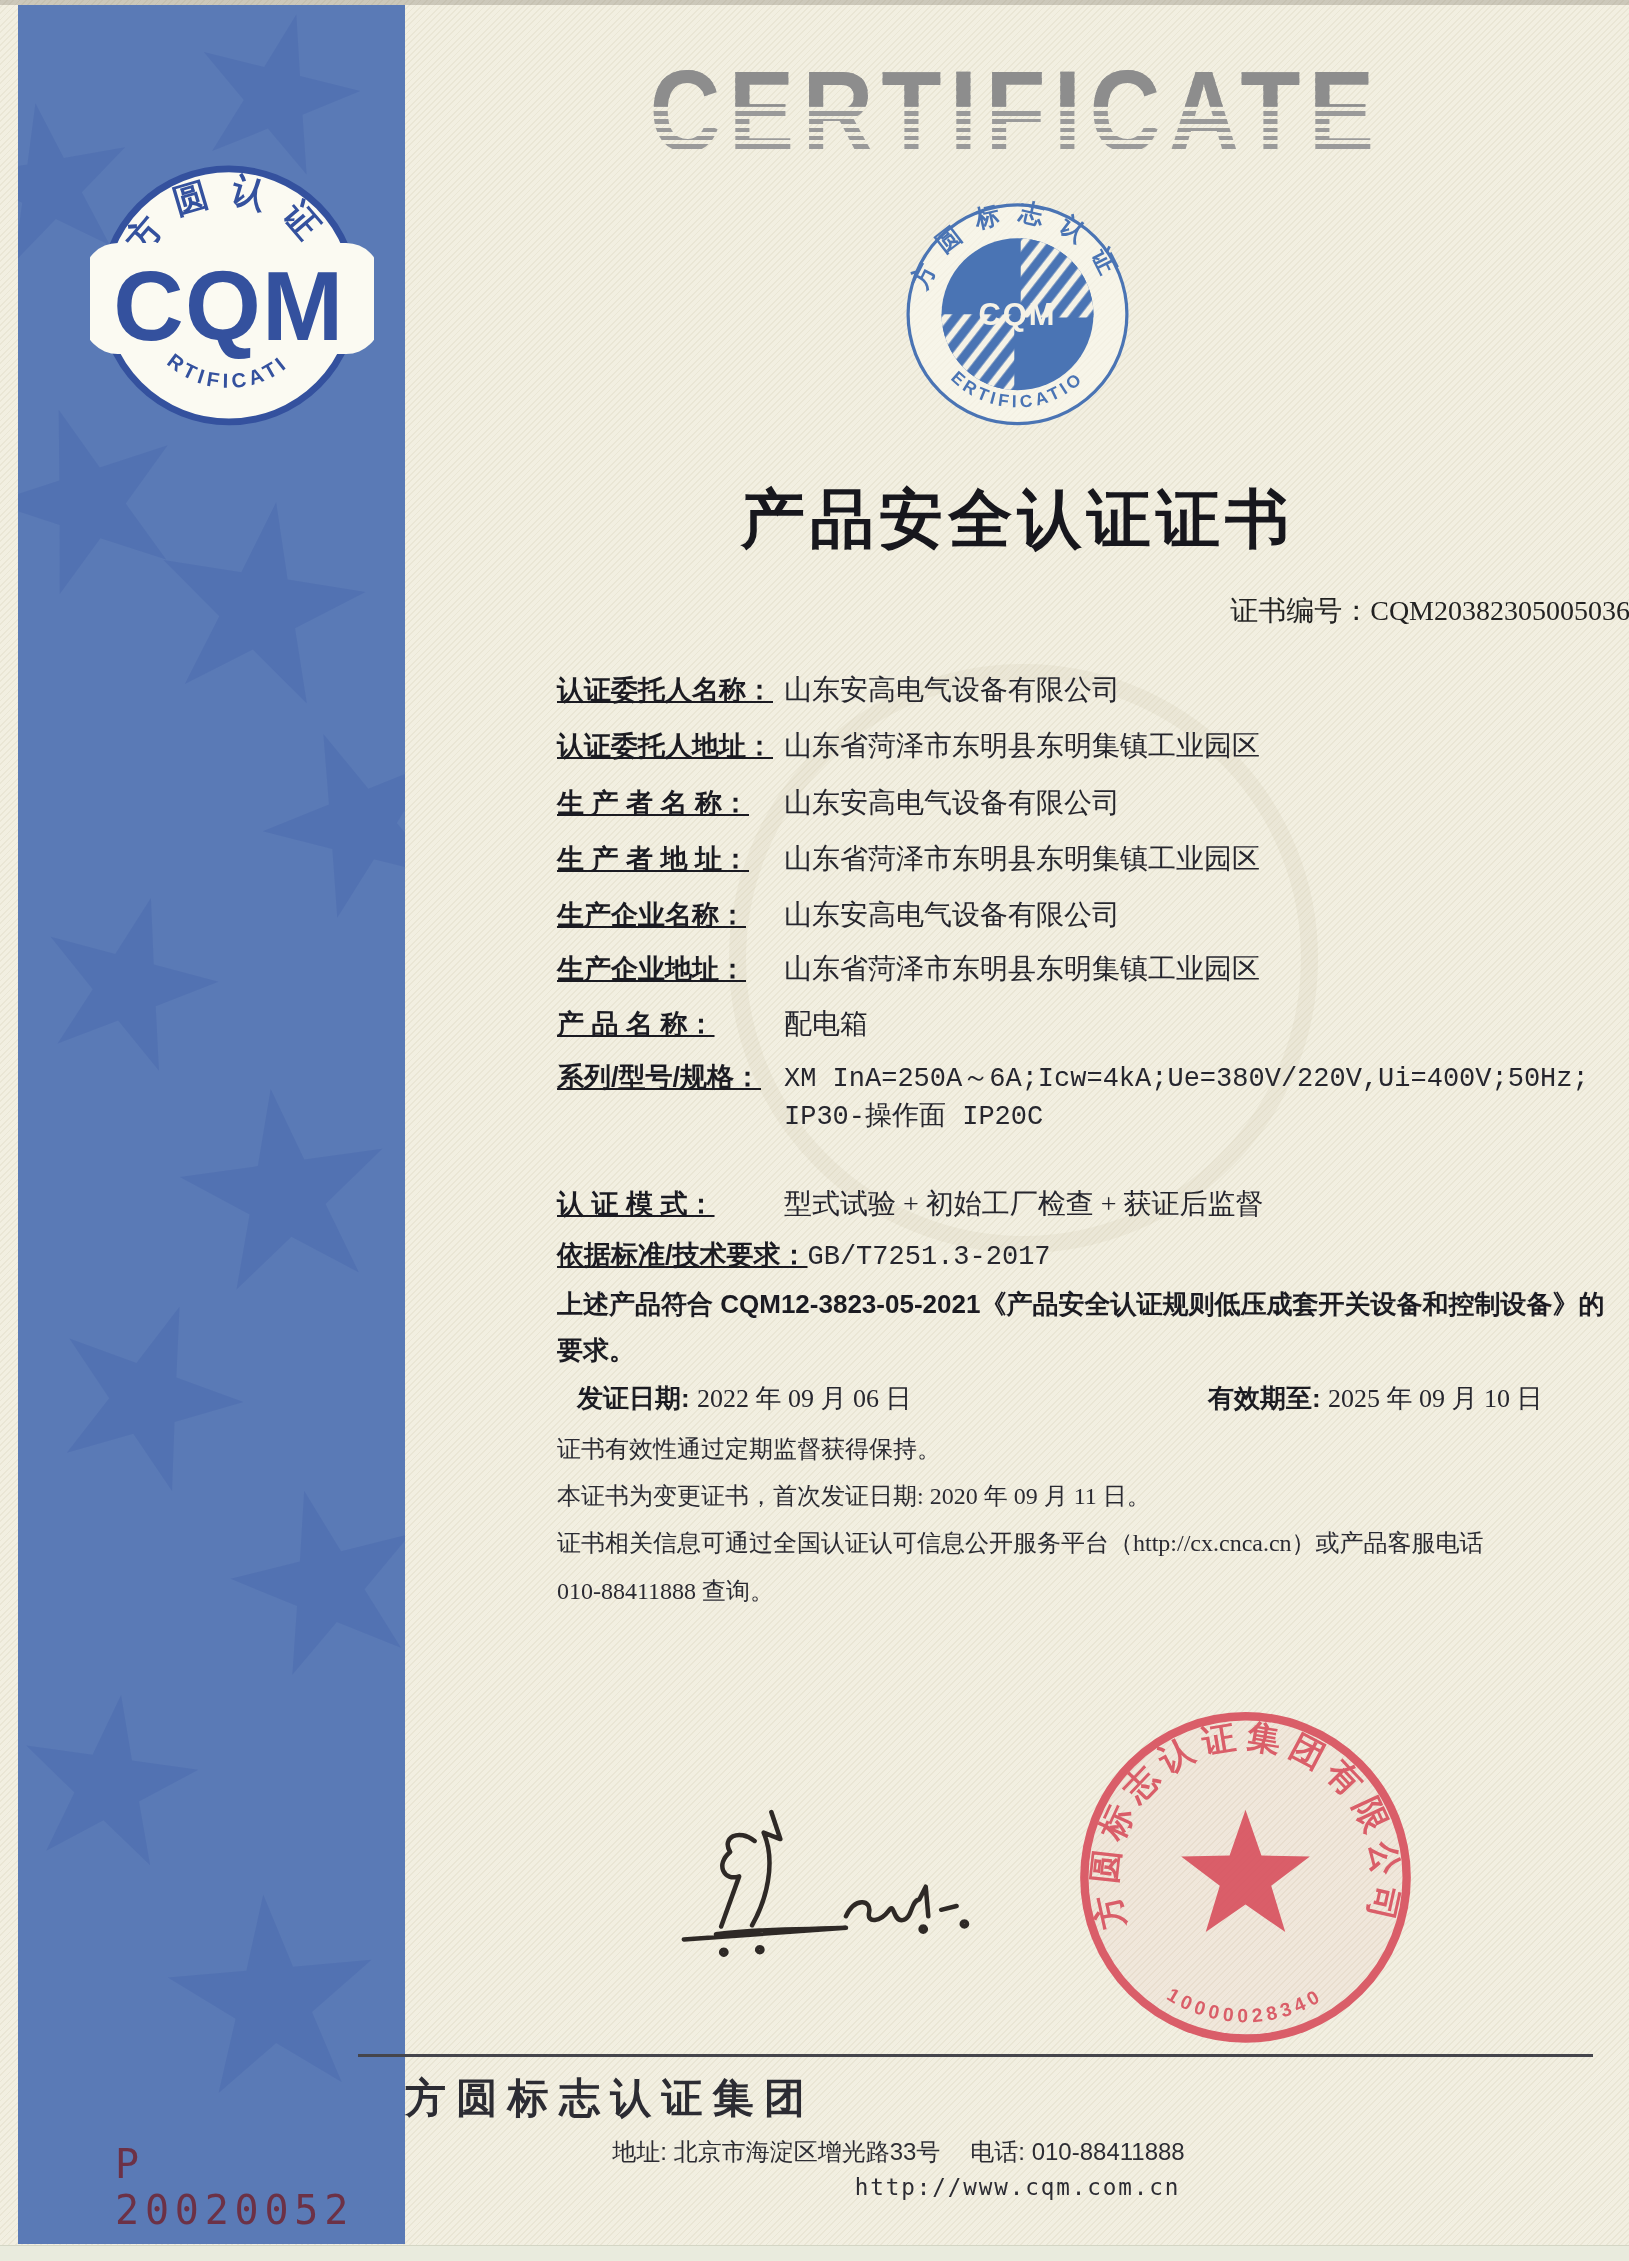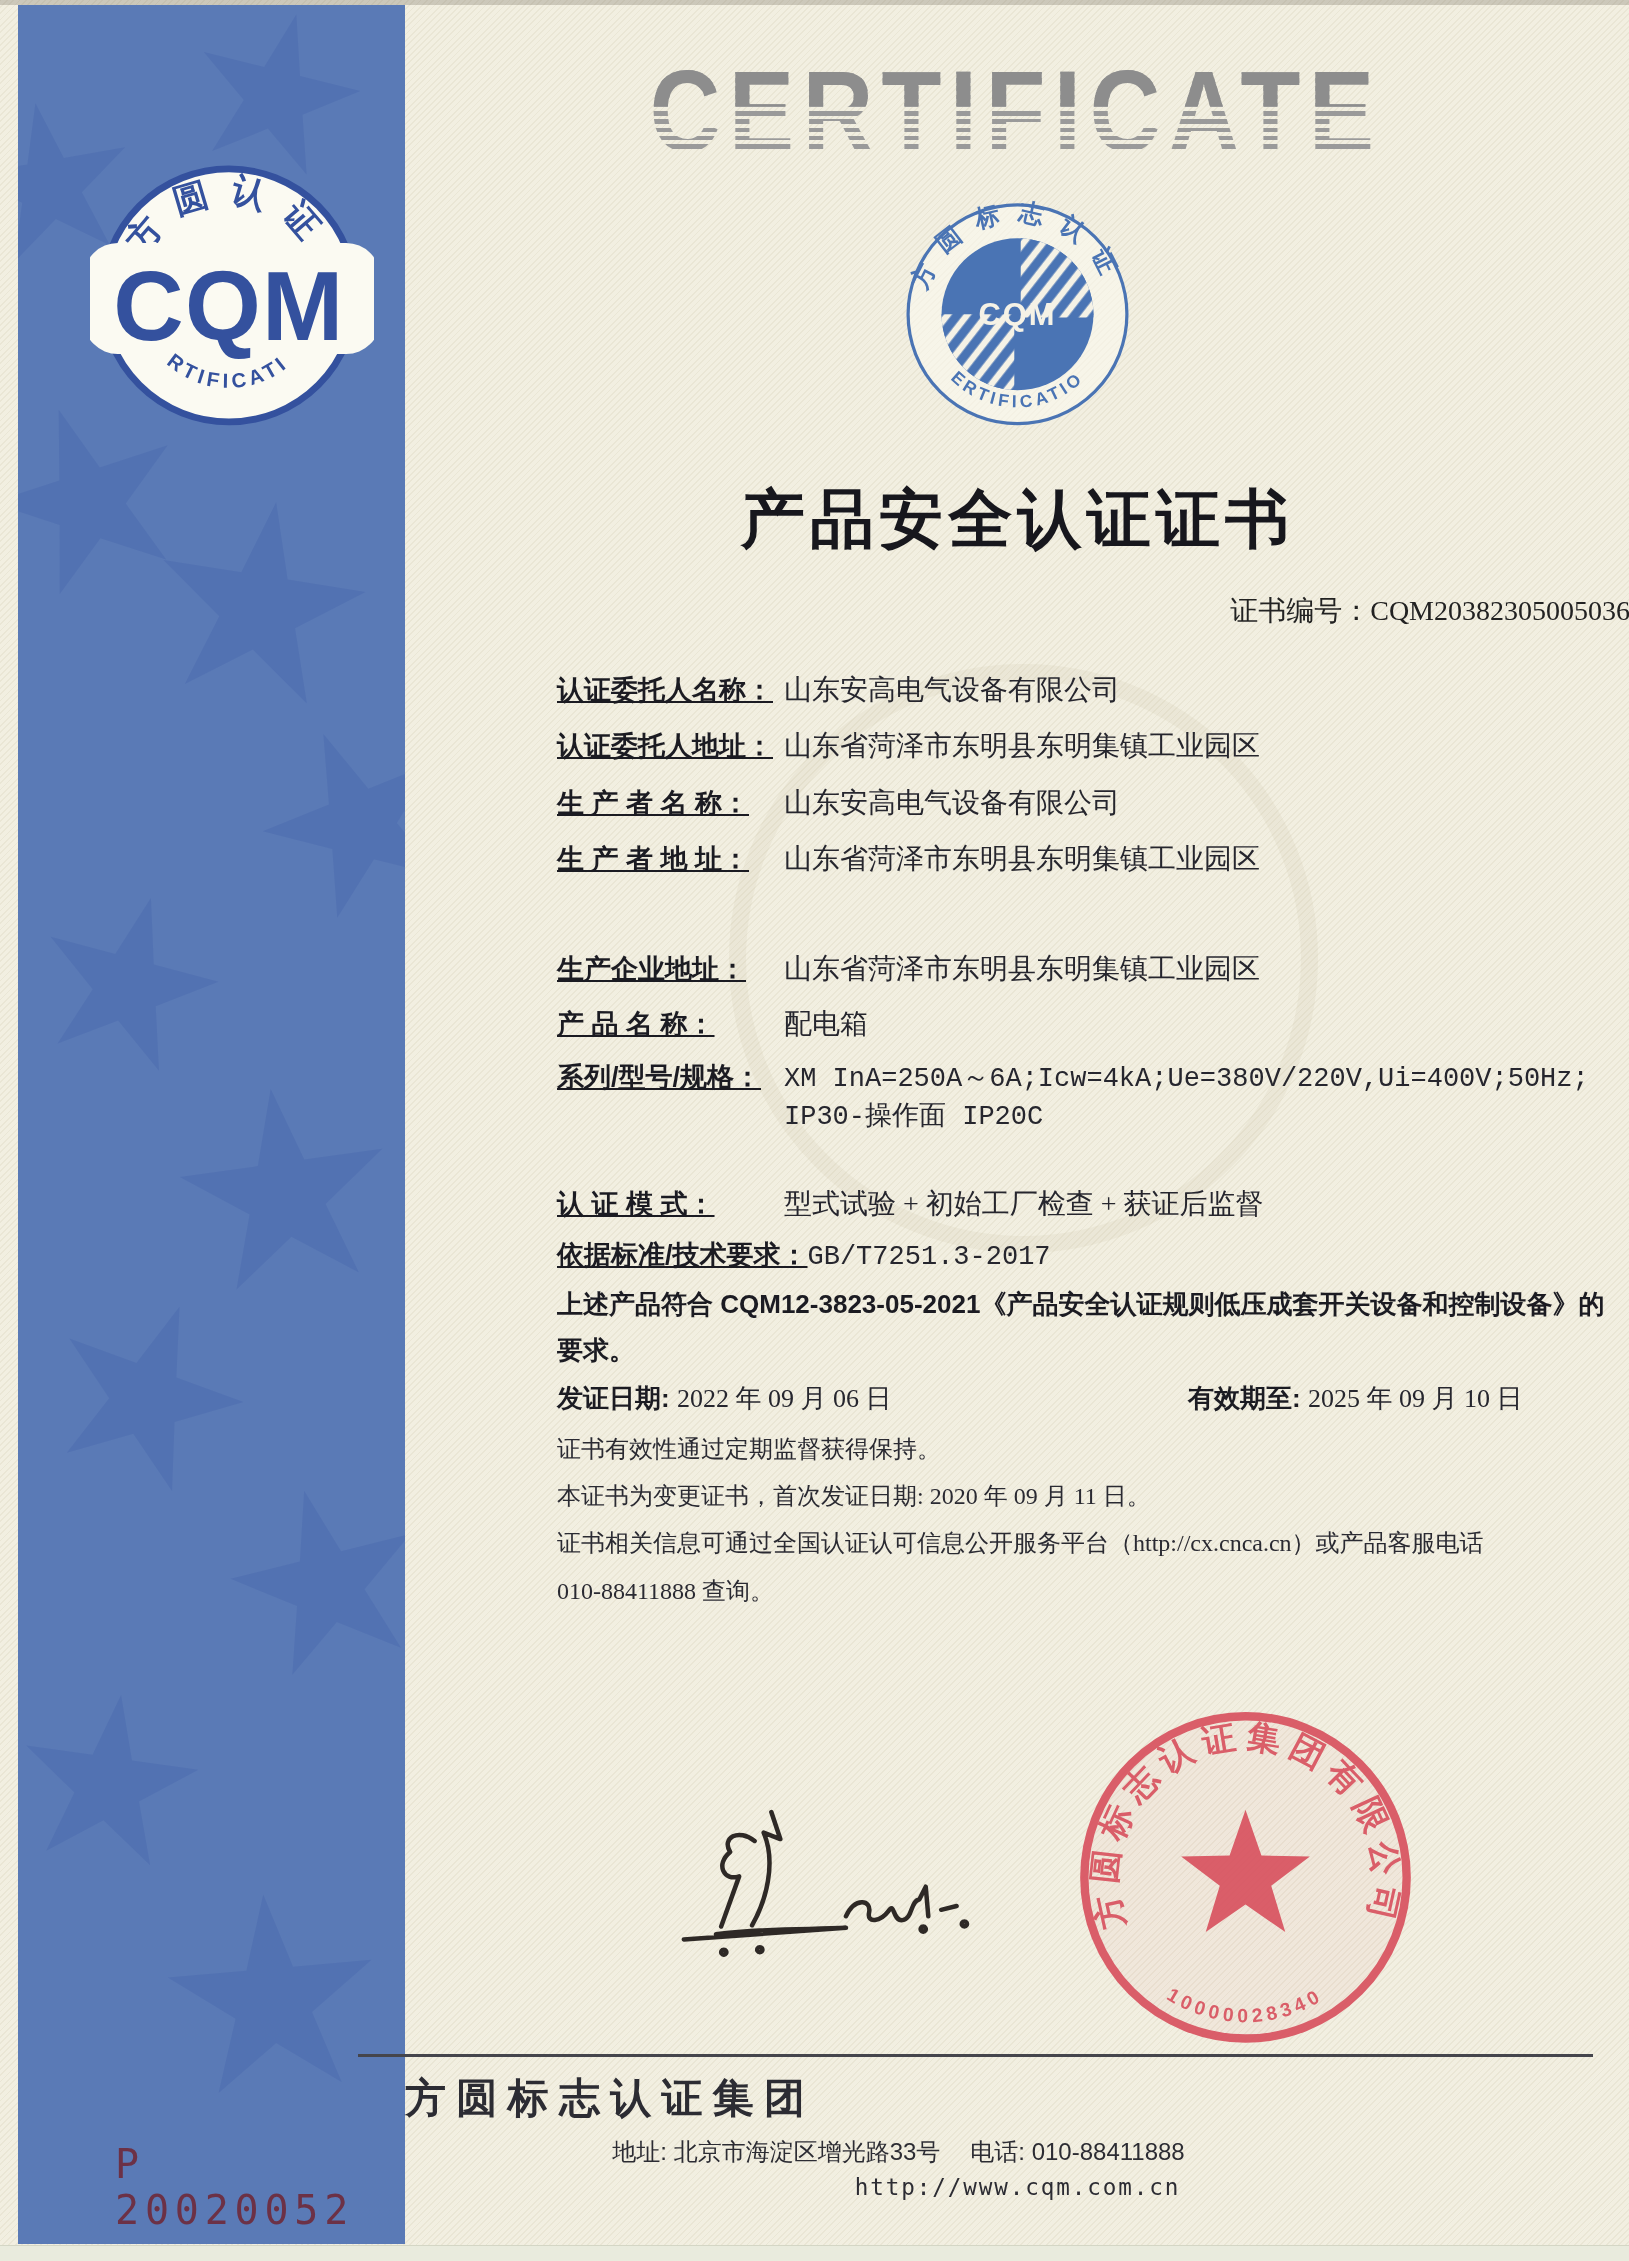--- a/index.html
+++ b/index.html
@@ -63,21 +63,21 @@
     font-family:"Liberation Sans",sans-serif;font-weight:700;font-size:27px;color:#1b1b22;text-decoration:underline;
   }
   .fvalue{font-family:"Liberation Serif",serif;font-size:28px;color:#26262e;}
   .fvalue.mono{font-family:"Liberation Mono",monospace;font-size:27px;}
 
   .statement{
     position:absolute;left:557px;width:941px;z-index:2;white-space:nowrap;
     font-family:"Liberation Sans",sans-serif;font-weight:700;font-size:26px;color:#1b1b22;
   }
   .dates-row{position:absolute;left:557px;top:1381px;width:967px;z-index:2;font-size:26px;white-space:nowrap;}
-  .dates-row .dlabel{font-family:"Liberation Sans",sans-serif;font-weight:700;color:#1b1b22;}
+  .dates-row .dlabel{font-family:"Liberation Sans",sans-serif;font-weight:700;color:#1b1b22;margin-left:20px;}
   .dates-row .dval{font-family:"Liberation Serif",serif;color:#26262e;}
   .dgroup2{position:absolute;left:631px;top:0;}
   .note{position:absolute;left:557px;width:967px;z-index:2;font-size:24px;color:#2a2a32;white-space:nowrap;}
 
   .signature{position:absolute;left:619px;top:1767px;z-index:4;}
   .stamp{position:absolute;left:1065px;top:1684px;z-index:3;opacity:.92;}
 
   
   .rule{position:absolute;left:358px;top:2054px;width:1235px;height:2.6px;background:#45454c;z-index:2;}
   .company{
@@ -171,20 +171,21 @@
 
   <div class="title">产品安全认证证书</div>
   <div class="certno">
     <span>证书编号：</span><span>CQM20382305005036</span>
   </div>
 
   <div class="frow" style="top:671px"><span class="flabel">认证委托人名称：</span><span class="fvalue">山东安高电气设备有限公司</span></div>
   <div class="frow" style="top:727px"><span class="flabel">认证委托人地址：</span><span class="fvalue">山东省菏泽市东明县东明集镇工业园区</span></div>
   <div class="frow" style="top:784px"><span class="flabel">生 产 者 名 称：</span><span class="fvalue">山东安高电气设备有限公司</span></div>
   <div class="frow" style="top:840px"><span class="flabel">生 产 者 地 址：</span><span class="fvalue">山东省菏泽市东明县东明集镇工业园区</span></div>
+  <div class="frow" style="top:896px"><span class="flabel">生产企业名称：</span><span class="fvalue">山东安高电气设备有限公司</span></div>
   <div class="frow" style="top:950px"><span class="flabel">生产企业地址：</span><span class="fvalue">山东省菏泽市东明县东明集镇工业园区</span></div>
   <div class="frow" style="top:1005px"><span class="flabel">产 品 名 称：</span><span class="fvalue">配电箱</span></div>
   <div class="frow" style="top:1059px"><span class="flabel">系列/型号/规格：</span><span class="fvalue mono">XM InA=250A～6A;Icw=4kA;Ue=380V/220V,Ui=400V;50Hz;</span></div>
   <div class="frow" style="top:1097px"><span class="flabel"></span><span class="fvalue mono">IP30-操作面 IP20C</span></div>
   <div class="frow" style="top:1185px"><span class="flabel">认 证 模 式：</span><span class="fvalue">型式试验 + 初始工厂检查 + 获证后监督</span></div>
   <div class="frow" style="top:1237px"><span class="flabel">依据标准/技术要求：</span><span class="fvalue mono">GB/T7251.3-2017</span></div>
 
   <div class="statement" style="top:1287px">上述产品符合 CQM12-3823-05-2021《产品安全认证规则低压成套开关设备和控制设备》的</div>
   <div class="statement" style="top:1333px">要求。</div>
 

